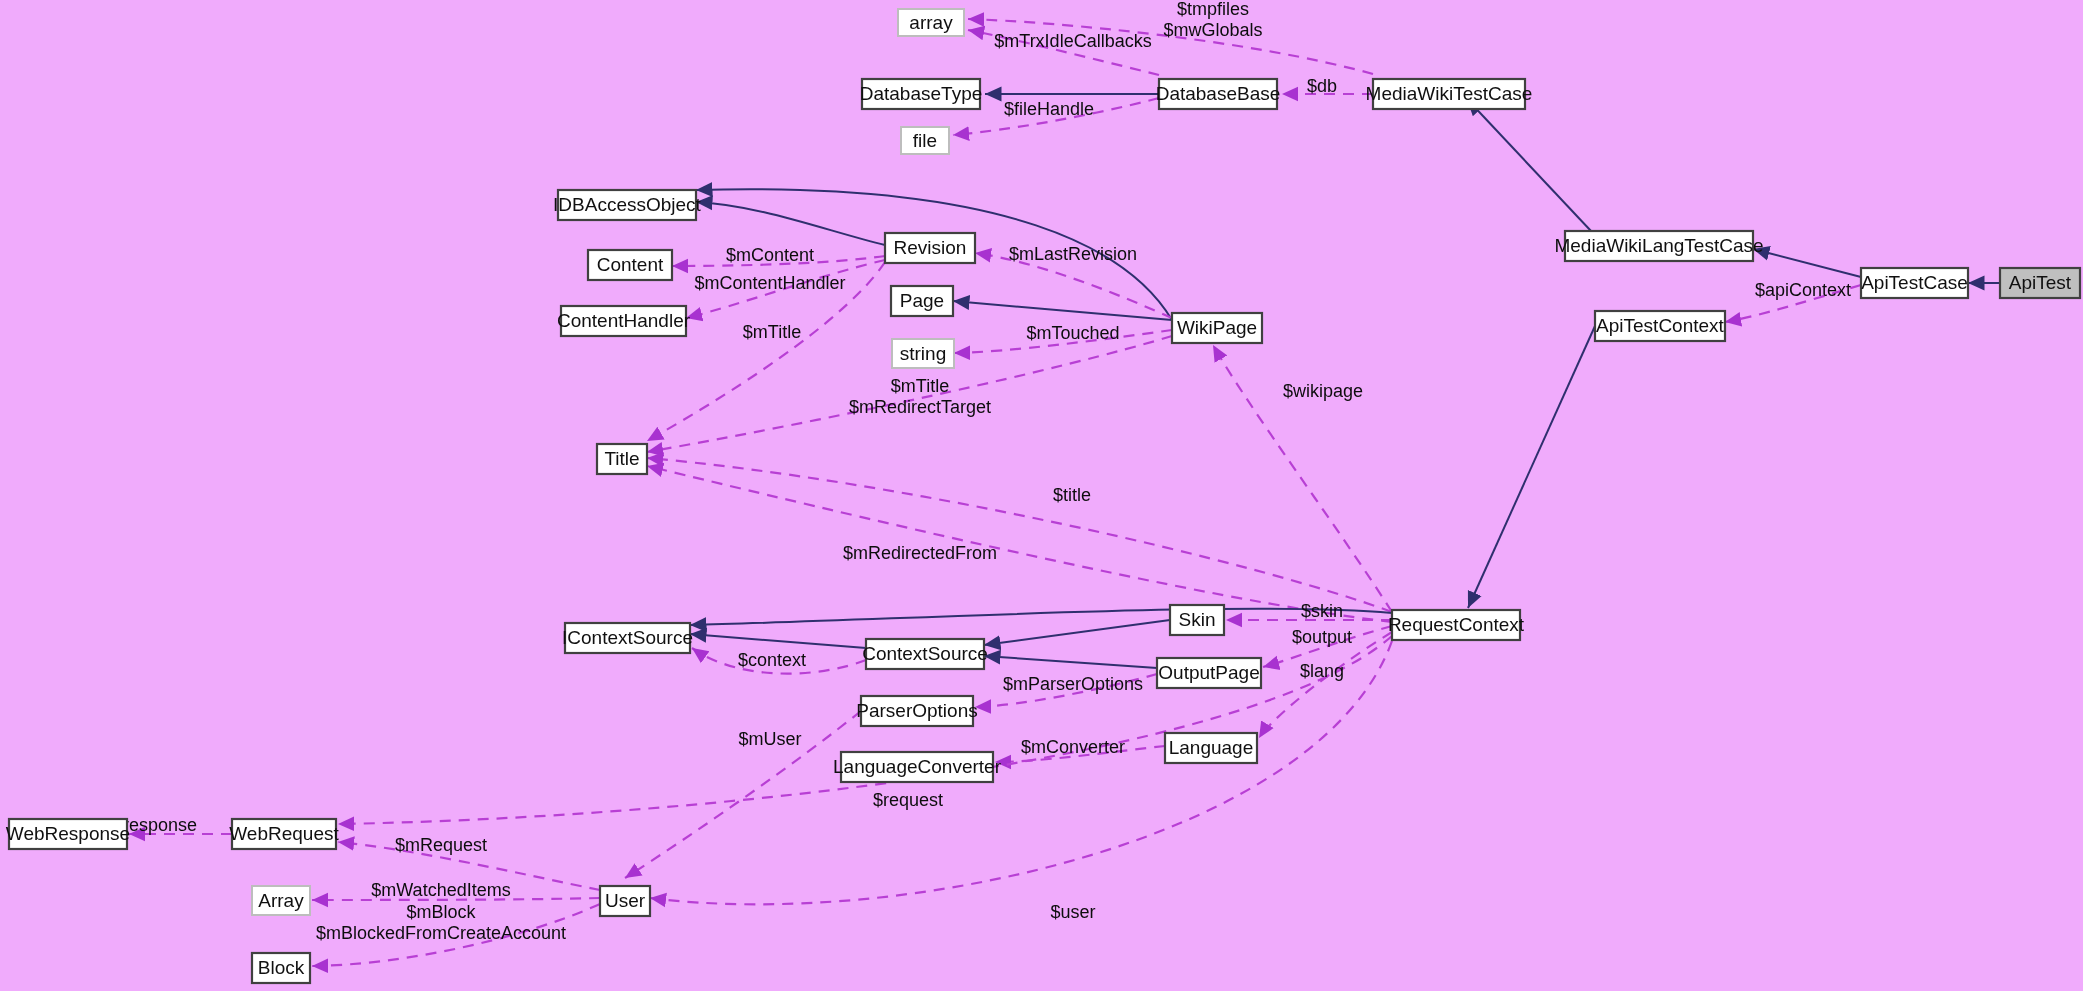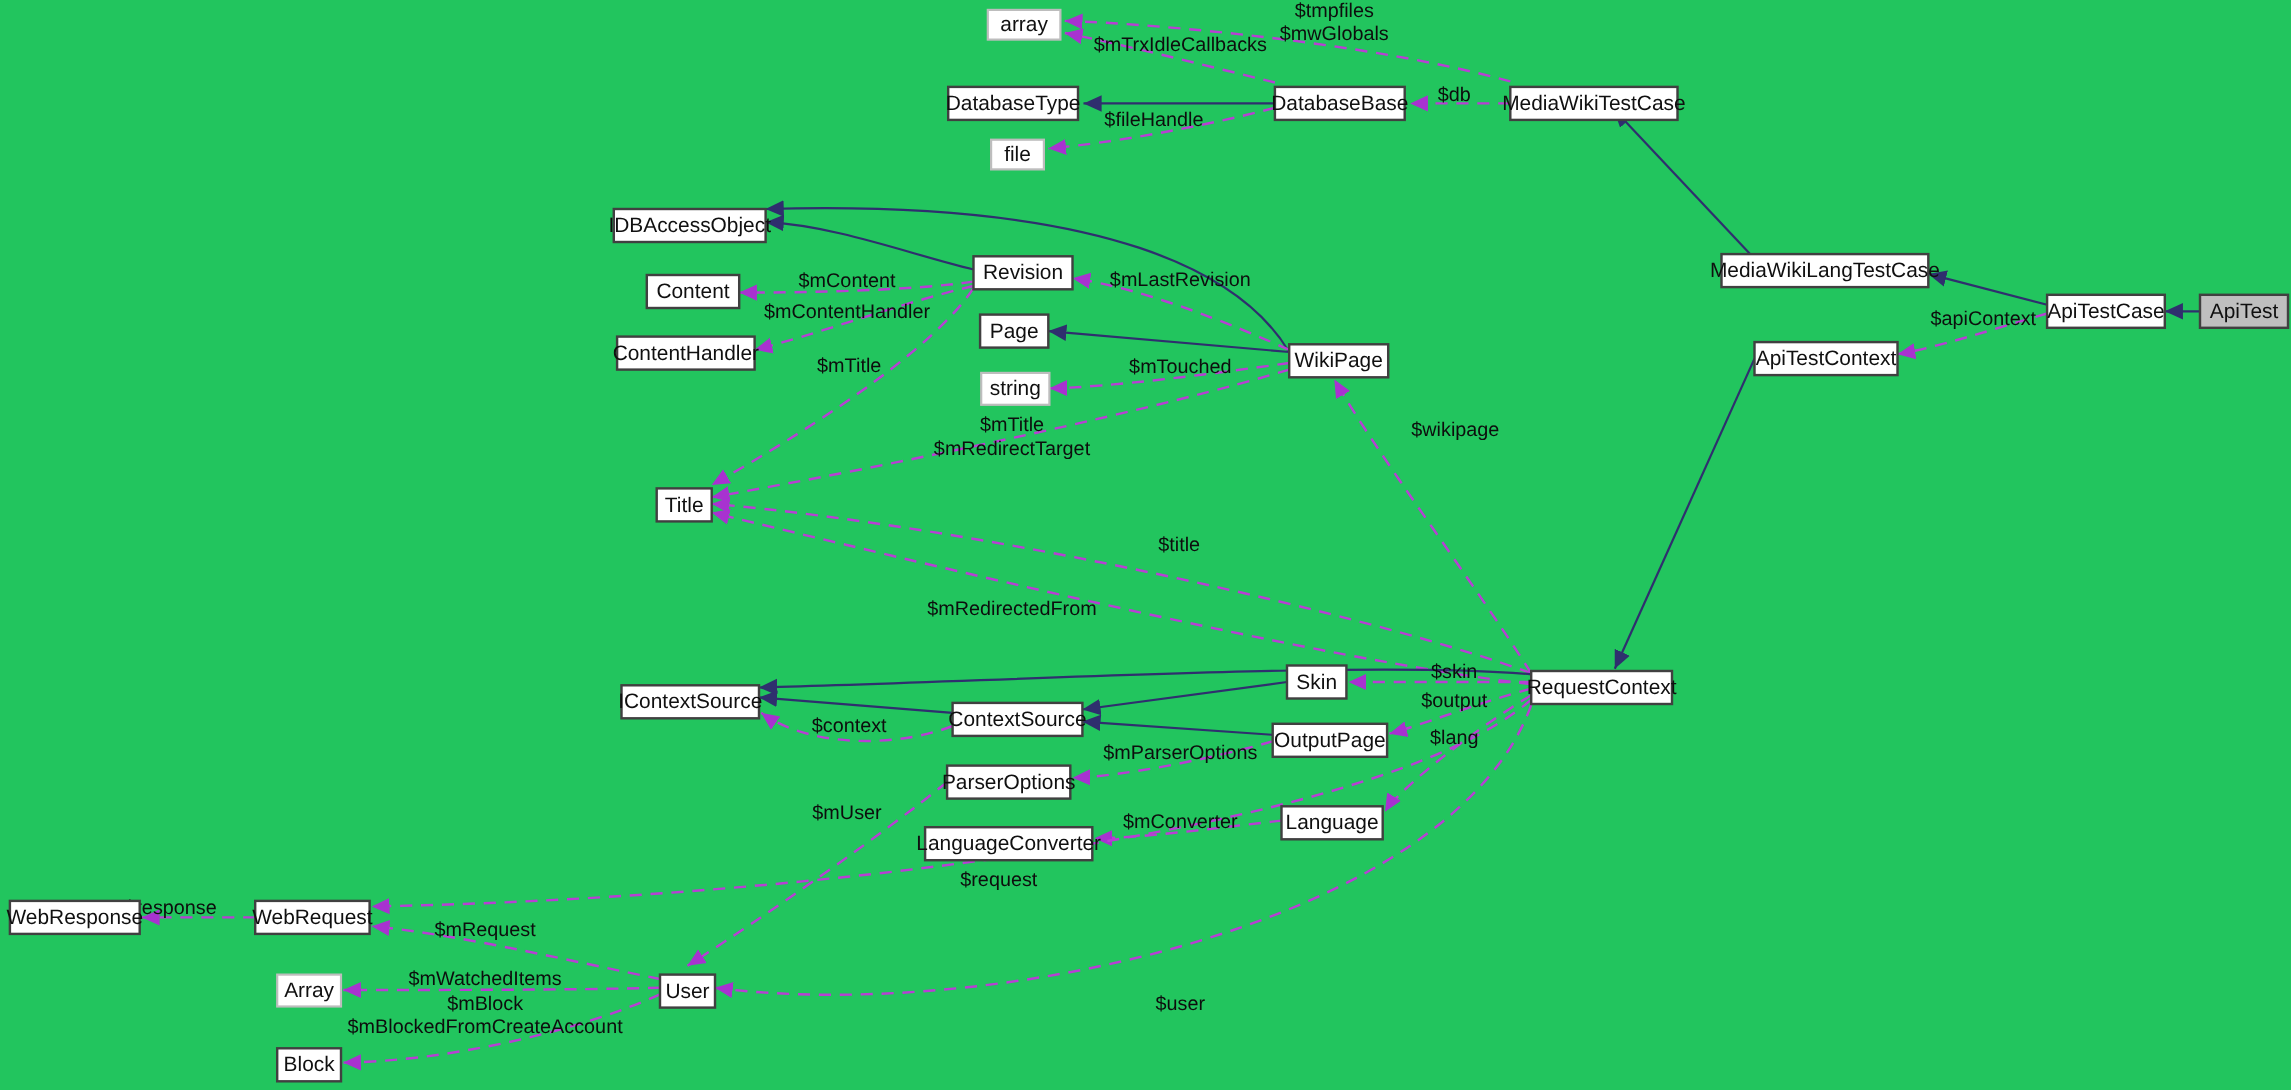--- a/index.html
+++ b/index.html
@@ -4,21 +4,21 @@
 <style>
   html, body {
     margin: 0;
     padding: 0;
     background: #ffffff;
   }
   #diagram-root {
     position: relative;
     width: 2083px;
     height: 991px;
-    background: #22c55e;
+    background: #f0abfc;
     font-family: "Liberation Sans", sans-serif;
     overflow: hidden;
   }
   svg#graph {
     position: absolute;
     left: 0;
     top: 0;
     width: 2083px;
     height: 991px;
     display: block;

